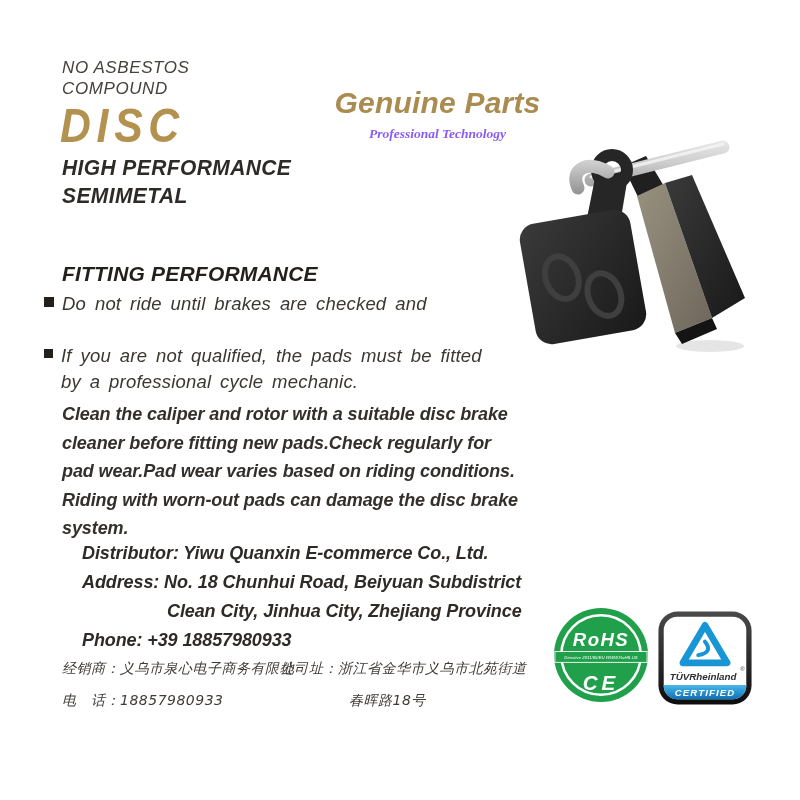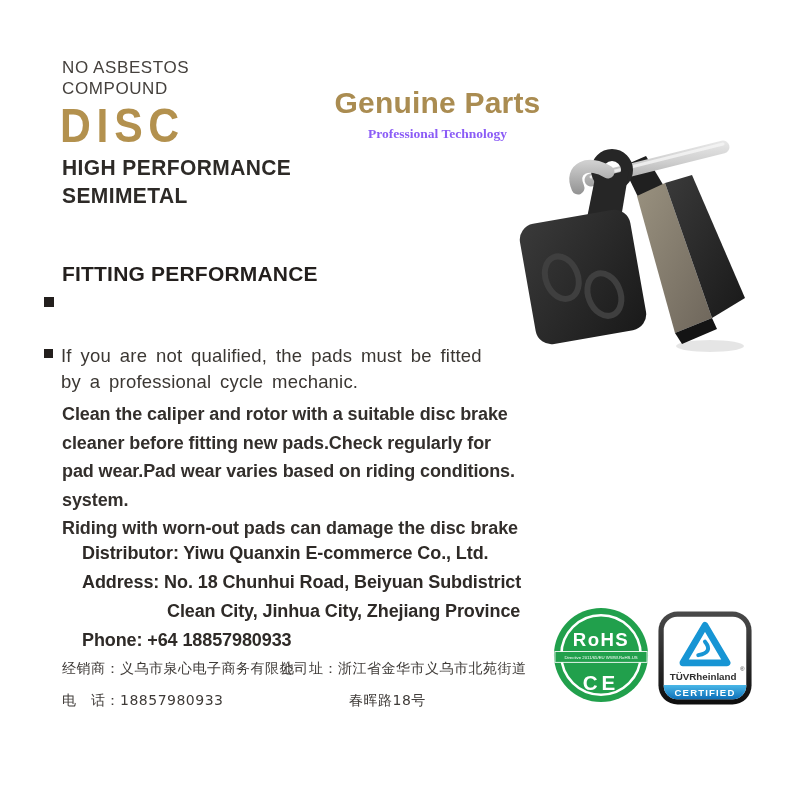--- a/index.html
+++ b/index.html
@@ -1,18 +1,18 @@
 <!DOCTYPE html>
 <html><head>
 <meta charset="utf-8">
 <style>
   html,body{margin:0;padding:0;background:#ffffff;}
   .page{
     position:relative;width:800px;height:800px;background:#ffffff;
-    font-family:"Liberation Sans",sans-serif;color:#2d2926;overflow:hidden;
+    font-family:"Liberation Sans",sans-serif;color:#2d2926;overflow:hidden;font-style:italic;
   }
   .abs{position:absolute;}
   .nowrap{white-space:nowrap;}
 
   
   .no-asbestos{left:62px;top:57px;font-size:17px;line-height:21px;color:#45413d;letter-spacing:.6px;font-weight:500;}
   .disc-title{left:60px;top:98px;font-size:45px;font-weight:bold;color:#b3914e;letter-spacing:6px;
     transform:scale(.95,1.08);transform-origin:left top;}
   .perf{left:62px;top:153px;font-size:21px;line-height:27px;font-weight:bold;color:#2d2a27;letter-spacing:.4px;
     transform:scaleY(1.04);transform-origin:left top;}
@@ -102,44 +102,45 @@
     </g>
 
     <path d="M 103,46 C 84,34 64,42 73,62" fill="none" stroke="url(#pinGrad)" stroke-width="13" stroke-linecap="round"></path>
   </svg>
 
   <div class="abs fit-title nowrap">FITTING PERFORMANCE</div>
 
   <div class="abs bullet-row" style="top:291px;">
     <span class="bullet-sq"></span>
     <span class="bullet-text nowrap">
+      <div>Do not ride until brakes are checked and</div>
     </span>
   </div>
 
   <div class="abs bullet-row" style="top:343px;">
     <span class="bullet-sq small"></span>
     <span class="bullet-text nowrap">
       <div>If you are not qualified, the pads must be fitted</div>
       <div>by a professional cycle mechanic.</div>
     </span>
   </div>
 
   <div class="abs care nowrap">
     <div>Clean the caliper and rotor with a suitable disc brake</div>
     <div>cleaner before fitting new pads.Check regularly for</div>
     <div>pad wear.Pad wear varies based on riding conditions.</div>
+    <div>Riding with worn-out pads can damage the disc brake</div>
     <div>system.</div>
-    <div>Riding with worn-out pads can damage the disc brake</div>
   </div>
 
   <div class="abs dist nowrap">
     <div>Distributor: Yiwu Quanxin E-commerce Co., Ltd.</div>
     <div>Address: No. 18 Chunhui Road, Beiyuan Subdistrict</div>
     <div class="indent">Clean City, Jinhua City, Zhejiang Province</div>
-    <div>Phone: +64 18857980933</div>
+    <div>Phone: +39 18857980933</div>
   </div>
 
   <div class="abs cjk nowrap" style="left:62px;top:660px;">经销商：义乌市泉心电子商务有限公司</div>
   <div class="abs cjk nowrap" style="left:280px;top:660px;">地　址：浙江省金华市义乌市北苑街道</div>
   <div class="abs cjk nowrap" style="left:62px;top:692px;">电　话：18857980933</div>
   <div class="abs cjk nowrap" style="left:349px;top:692px;">春晖路18号</div>
 
   <svg class="abs badge" style="left:552px;top:606px;" width="98" height="98" viewBox="0 0 100 100">
     <circle cx="50" cy="50" r="48" fill="#21a04c"></circle>
     <circle cx="50" cy="50" r="40.5" fill="none" stroke="#ffffff" stroke-width="2.6"></circle>

